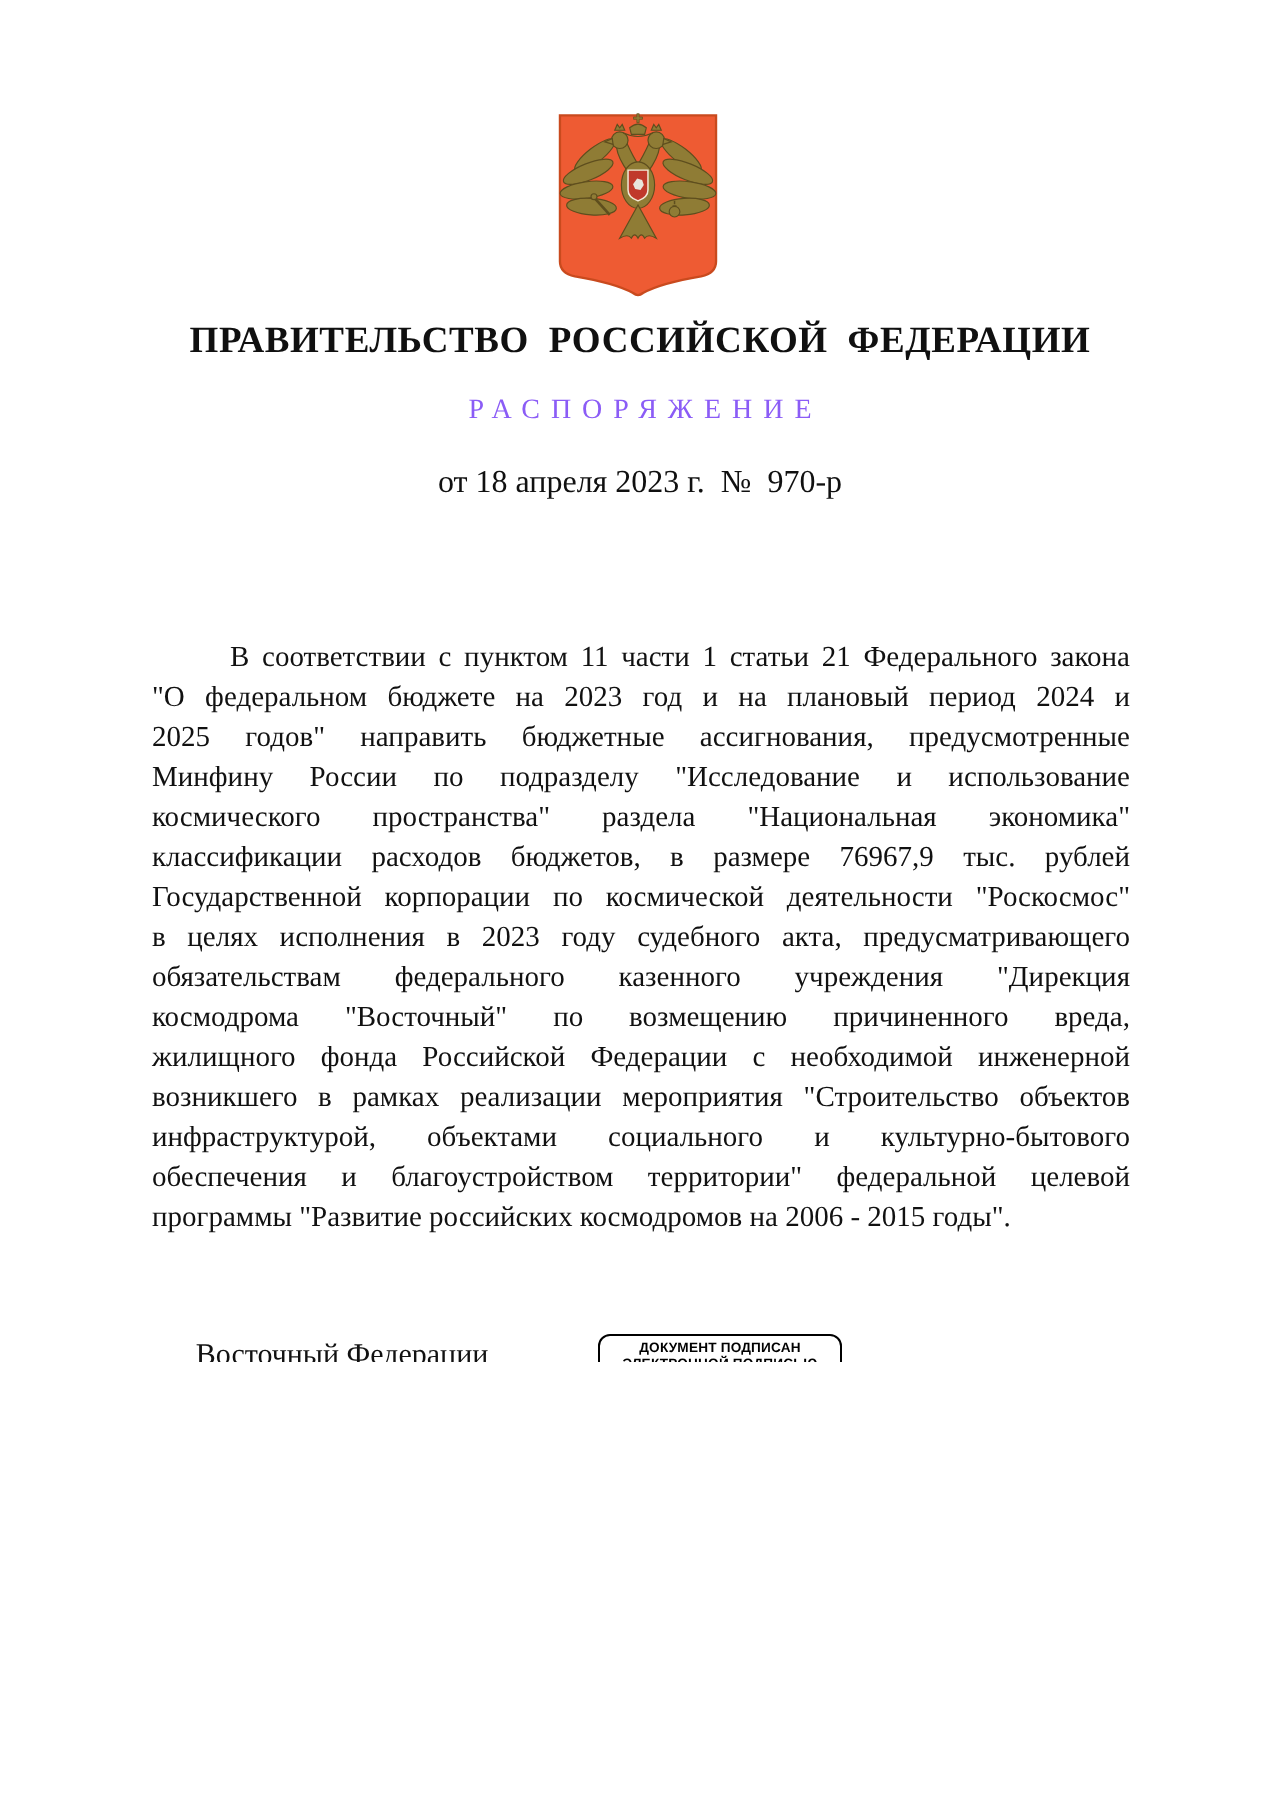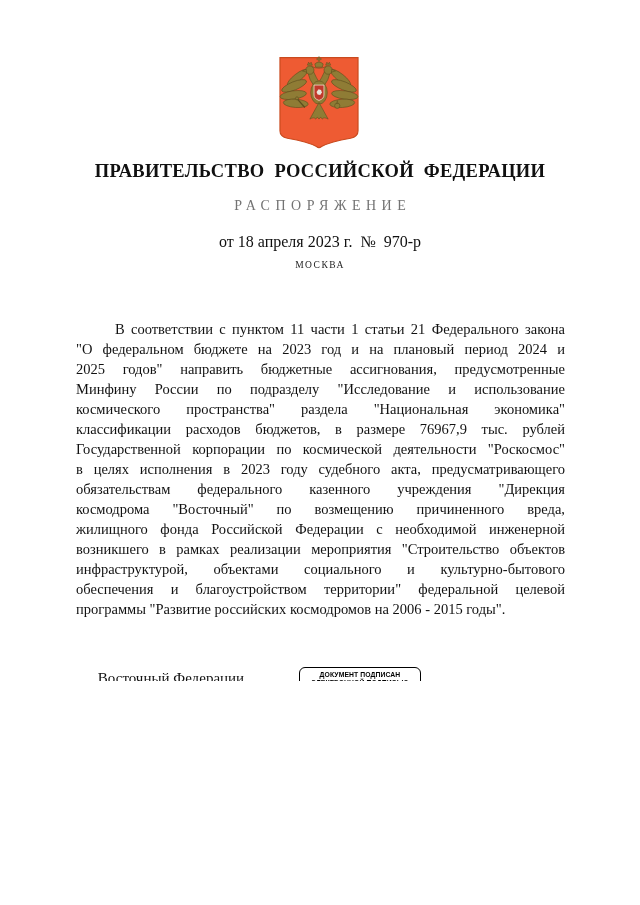--- a/index.html
+++ b/index.html
@@ -4,21 +4,21 @@
 <style>
   html,body{margin:0;padding:0;background:#fff;}
   .page{position:relative;width:640px;height:681px;background:#ffffff;overflow:hidden;
         font-family:"Liberation Serif","DejaVu Serif",serif;color:#161616;}
 
   .emblem{position:absolute;left:277px;top:56px;width:84px;height:93px;}
 
   .org-name{position:absolute;left:0;top:161px;width:100%;text-align:center;
             font-weight:bold;font-size:18.5px;letter-spacing:.3px;word-spacing:5px;color:#101010;}
   .doc-type{position:absolute;left:0;top:198px;width:100%;text-align:center;
-            font-size:14px;letter-spacing:5.5px;text-indent:5.5px;color:#737373;}
+            font-size:14px;letter-spacing:5.5px;text-indent:5.5px;color:#8b5cf6;}
   .date-line{position:absolute;left:0;top:233px;width:100%;text-align:center;
              font-size:16px;white-space:pre;color:#101010;}
   .city{position:absolute;left:0;top:260px;width:100%;text-align:center;
         font-size:9.5px;letter-spacing:1.5px;color:#1d1d1d;}
 
   .body-text{position:absolute;left:76px;top:319px;width:489px;
              font-size:14.5px;line-height:20px;color:#111;}
   .body-text .line{text-align:justify;text-align-last:justify;height:20px;overflow:visible;}
   .body-text .line.first{text-indent:39px;}
   .body-text .line.last{text-align-last:left;}
@@ -79,21 +79,20 @@
     </g>
     <g>
       <path d="M44,35 h12 v12 q0,4.5 -6,6.5 q-6,-2 -6,-6.5 z" fill="#C0392B" stroke="#f4e7d6" stroke-width="0.9"></path>
       <path d="M47,43.5 l2.5,-3.5 3,1 1,3 -2,3 -3.2,-0.6 z" fill="#e8e4dc" stroke="none"></path>
     </g>
   </svg>
 
   <div class="org-name">ПРАВИТЕЛЬСТВО РОССИЙСКОЙ ФЕДЕРАЦИИ</div>
   <div class="doc-type">РАСПОРЯЖЕНИЕ</div>
   <div class="date-line">от 18 апреля 2023 г.  №  970-р</div>
-  <div class="city">МОСКВА</div>
 
   <div class="body-text" id="bodyLines">
       <div class="line first">В соответствии с пунктом 11 части 1 статьи 21 Федерального закона</div>
       <div class="line">"О федеральном бюджете на 2023 год и на плановый период 2024 и</div>
       <div class="line">2025 годов" направить бюджетные ассигнования, предусмотренные</div>
       <div class="line">Минфину России по подразделу "Исследование и использование</div>
       <div class="line">космического пространства" раздела "Национальная экономика"</div>
       <div class="line">классификации расходов бюджетов, в размере 76967,9 тыс. рублей</div>
       <div class="line">Государственной корпорации по космической деятельности "Роскосмос"</div>
       <div class="line">в целях исполнения в 2023 году судебного акта, предусматривающего</div>

